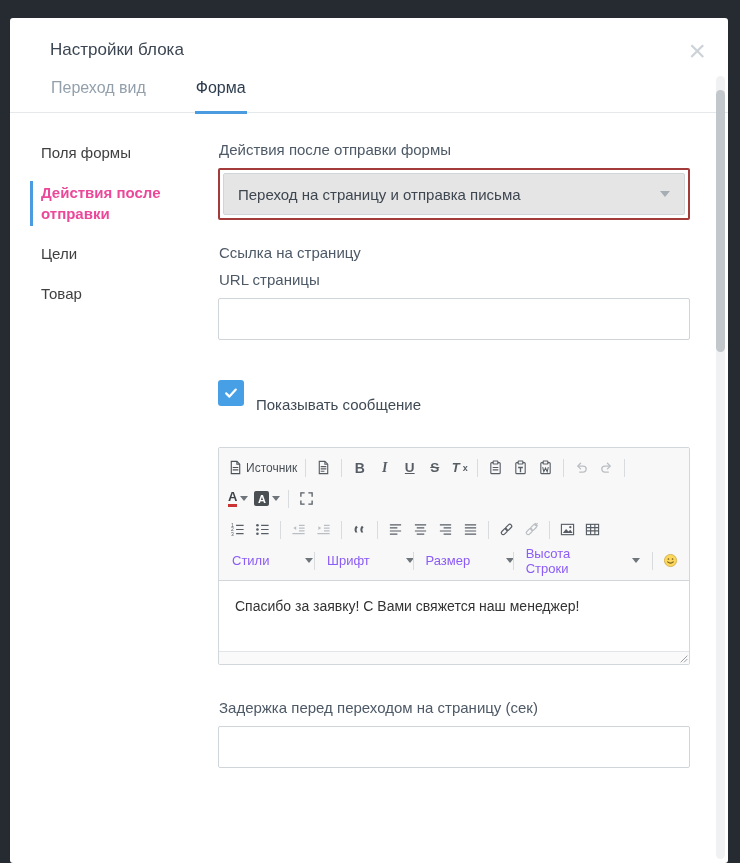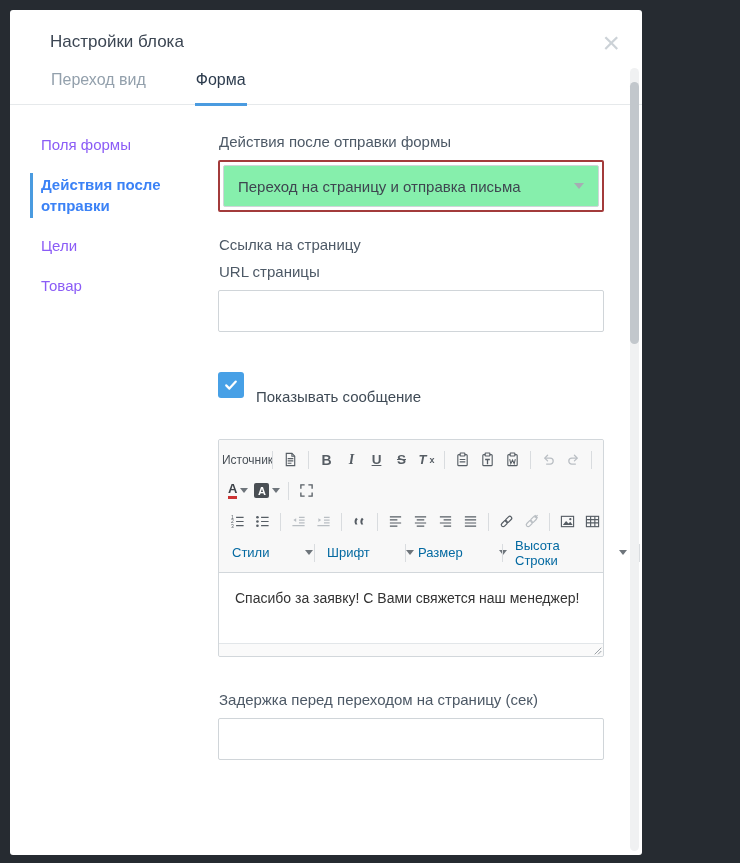--- a/index.html
+++ b/index.html
@@ -5,41 +5,41 @@
   * { box-sizing: border-box; }
   html,body { margin:0; padding:0; }
   body {
     width:740px; height:863px;
     background:#262b31;
     position:relative;
     font-family:"Liberation Sans", sans-serif;
     overflow:hidden;
   }
   .modal {
-    position:absolute; left:10px; top:10px; width:632px; height:845px;
+    position:absolute; left:10px; top:18px; width:718px; height:845px;
     background:#fff; border-radius:3px; overflow:hidden;
   }
   
   .modal-header { display:flex; align-items:flex-start; justify-content:space-between; padding:22px 22px 4px 40px; }
   .modal-title { font-size:17px; color:#3c4653; }
   .close-x { font-size:30px; line-height:22px; color:#ccd2d7; cursor:pointer; font-weight:300; }
   
   .tabs { display:flex; gap:48px; padding:0 40px; border-bottom:1px solid #e6e9eb; }
   .tab { position:relative; font-size:16px; color:#93a0ac; padding:13px 1px 15px; cursor:pointer; }
   .tab.active { color:#2d3c4e; }
   .tab.active::after { content:""; position:absolute; left:0; right:0; bottom:-2px; height:3px; background:#4a9be0; }
   
   .modal-body { display:flex; padding-top:28px; }
   .sidebar { flex:0 0 178px; width:178px; padding-left:20px; }
-  .side-item { font-size:15px; color:#8b5cf6; line-height:1.35; padding:2px 6px 2px 8px; border-left:3px solid transparent; margin-bottom:16px; cursor:pointer; }
-  .side-item.active { color:#3b82f6; font-weight:bold; border-left-color:#4a9be0; }
+  .side-item { font-size:15px; color:#404040; line-height:1.35; padding:2px 6px 2px 8px; border-left:3px solid transparent; margin-bottom:16px; cursor:pointer; }
+  .side-item.active { color:#ec4899; font-weight:bold; border-left-color:#4a9be0; }
   .content { flex:1; min-width:0; padding:0 38px 30px 30px; }
   .field-label { font-size:15px; color:#4d5966; margin:0 0 10px 1px; }
   .select {
-    height:42px; border:1px solid #d0d5d9; border-radius:2px; background:#86efac;
+    height:42px; border:1px solid #d0d5d9; border-radius:2px; background:#e5e5e5;
     display:flex; align-items:center; justify-content:space-between;
     padding:0 14px; font-size:15px; color:#3e4650; cursor:pointer;
   }
   .caret { width:0; height:0; border-left:5px solid transparent; border-right:5px solid transparent; border-top:6px solid #a6adb3; }
   .highlight { border:2px solid #a33b3b; border-radius:2px; padding:3px; margin-bottom:24px; }
   .mb30 { margin-bottom:30px; }
   .text-input {
     width:100%; height:42px; border:1px solid #d0d5d9; border-radius:2px;
     padding:0 12px; font-size:15px; color:#333; outline:none;
     font-family:"Liberation Sans", sans-serif;
@@ -59,21 +59,21 @@
   .btn-src { font-size:12px; color:#4a5158; }
   .g-bold { font-weight:700; font-size:14px; }
   .g-italic { font-style:italic; font-family:"Liberation Serif", serif; font-weight:600; font-size:14px; }
   .g-underline { text-decoration:underline; font-weight:600; font-size:13.5px; }
   .g-strike { text-decoration:line-through; font-weight:600; font-size:13.5px; }
   .g-rf { font-style:italic; font-weight:600; font-size:13px; }
   .g-rf sub { font-size:9px; font-style:normal; }
   .color-a { font-weight:bold; font-size:13px; line-height:1; color:#3c4248; border-bottom:3px solid #cc3333; padding-bottom:1px; }
   .bg-a { width:15px; height:15px; background:#4a4f54; color:#fff; font-size:11px; font-weight:bold; display:flex; align-items:center; justify-content:center; border-radius:2px; }
   .caret-sm { width:0; height:0; border-left:4px solid transparent; border-right:4px solid transparent; border-top:5px solid #6e757b; }
-  .combo { display:inline-flex; align-items:center; justify-content:space-between; font-size:13px; color:#0369a1; padding:0 7px; cursor:pointer; height:24px;gap:36px; }
+  .combo { display:inline-flex; align-items:center; justify-content:space-between; font-size:13px; color:#8b5cf6; padding:0 7px; cursor:pointer; height:24px;gap:36px; }
   .combo.w1 { min-width:84px; }
   .combo.w2 { min-width:80px; }
   .combo.w3 { min-width:86px; }
   .combo.w4 { min-width:126px; }
   .editor-body { min-height:70px; padding:17px 16px; font-size:14px; color:#333; cursor:text; }
   .editor-footer { height:13px; background:#fafafa; border-top:1px solid #e2e6e9; display:flex; justify-content:flex-end; align-items:flex-end; border-radius:0 0 2px 2px; }
   .resize-handle { width:12px; height:12px; display:flex; align-items:flex-end; justify-content:flex-end; cursor:nwse-resize; }
   .delay-block { margin-top:34px; }
   
   .scroll-track { position:absolute; top:58px; bottom:4px; right:3px; width:9px; background:#f0f1f2; border-radius:5px; }

